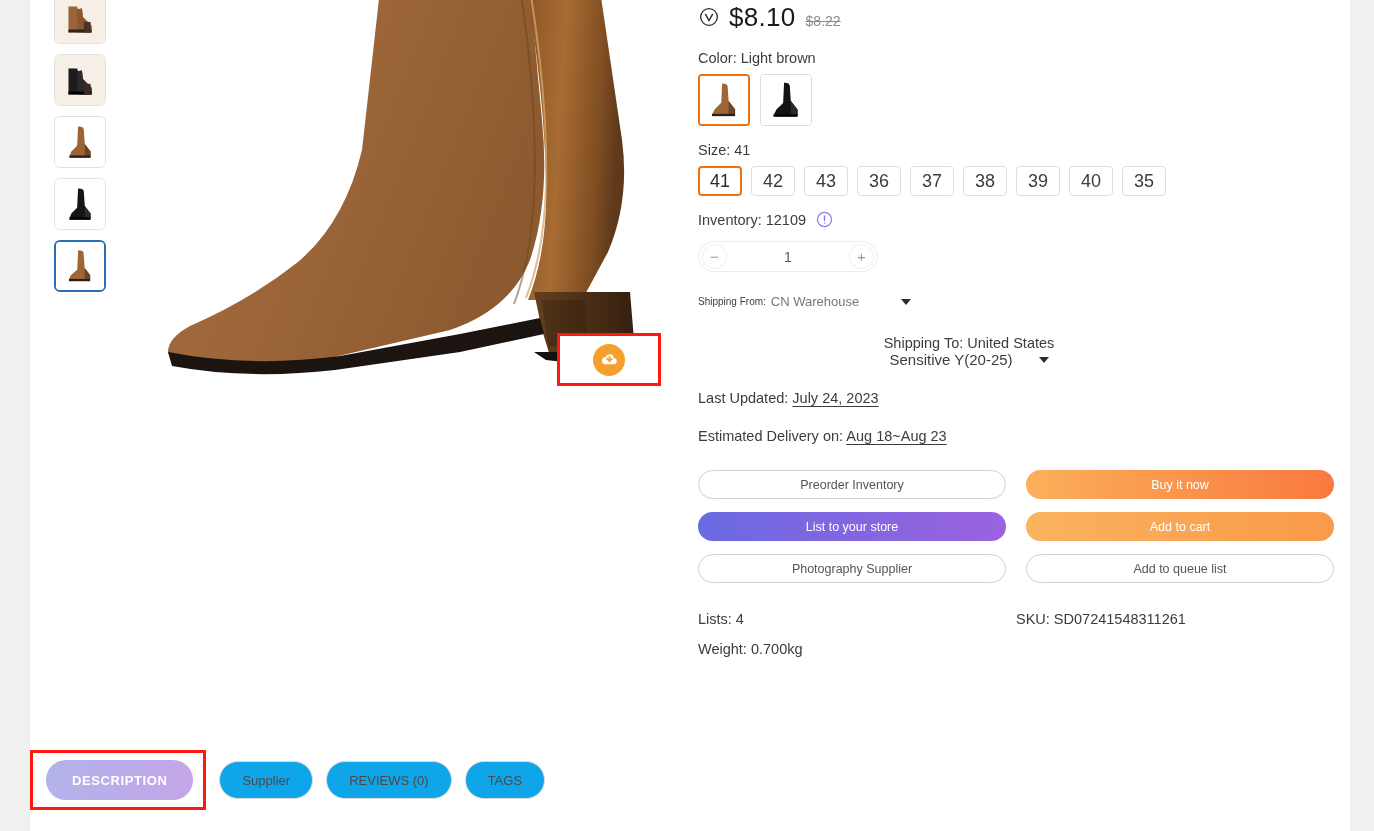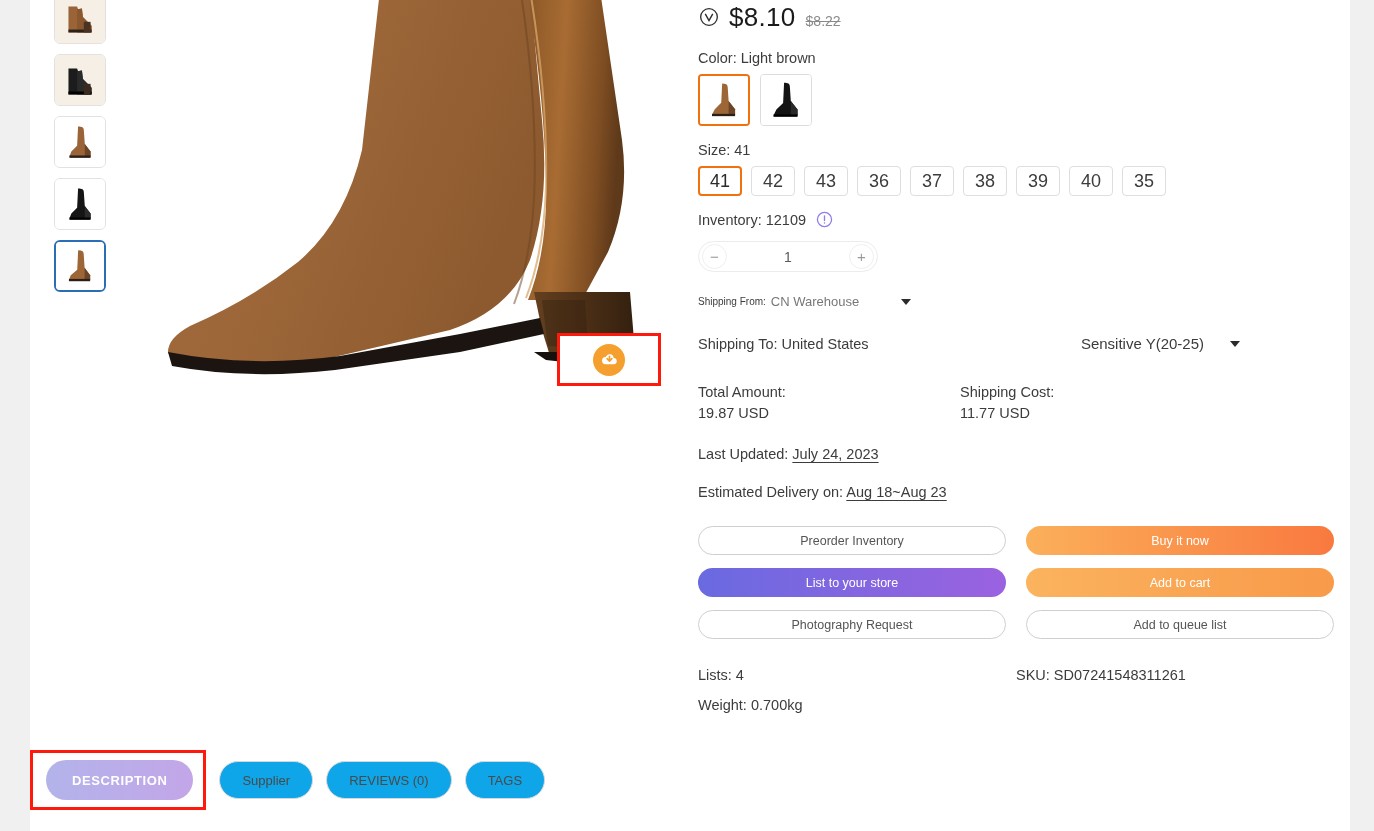--- a/index.html
+++ b/index.html
@@ -141,22 +141,22 @@
   .ship-from .k { font-size: 10px; color: #3c3c3c; }
   .ship-from .v { font-size: 13px; color: #777; margin-left: 5px; }
   .caret {
     width: 0; height: 0;
     border-left: 5px solid transparent; border-right: 5px solid transparent;
     border-top: 6px solid #2b2b2b;
     margin-left: 42px; cursor: pointer;
   }
 
   .ship-to {
-    display: flex; align-items: center; justify-content: space-between;
-    margin-top: 26px; padding-right: 108px;
+    display: flex; align-items: center; justify-content: flex-start;
+    margin-top: 26px; padding-right: 108px; flex-direction: column;
   }
   .ship-to .right { display: flex; align-items: center; gap: 26px; }
   .sens { font-size: 15px; color: #3c3c3c; }
 
   .amounts { display: flex; margin-top: 30px; }
   .amt { width: 262px; font-size: 14.5px; line-height: 21px; }
   .amt .v { display: block; }
 
   .dated { margin-top: 22px; font-size: 14.5px; }
   .dated u { text-decoration: underline; text-underline-offset: 3px; }
@@ -398,46 +398,36 @@
     </div>
 
     <div class="ship-to">
       <span class="lbl">Shipping To: United States</span>
       <span class="right">
         <span class="sens">Sensitive Y(20-25)</span>
         <span class="caret" style="margin-left:0"></span>
       </span>
     </div>
 
-    <div class="amounts">
-      <div class="amt">
-        <span>Total Amount:</span>
-        <span class="v">19.87 USD</span>
-      </div>
-      <div class="amt">
-        <span>Shipping Cost:</span>
-        <span class="v">11.77 USD</span>
-      </div>
-    </div>
 
     <div class="dated">
       <span>Last Updated:</span>
       <u>July 24, 2023</u>
     </div>
     <div class="dated">
       <span>Estimated Delivery on:</span>
       <u>Aug 18~Aug 23</u>
     </div>
 
     <div class="actions">
       <div class="btn">Preorder Inventory</div>
       <div class="btn orange">Buy it now</div>
       <div class="btn purple">List to your store</div>
       <div class="btn orange2">Add to cart</div>
-      <div class="btn">Photography Request</div>
+      <div class="btn">Photography Supplier</div>
       <div class="btn">Add to queue list</div>
     </div>
 
     <div class="meta">
       <div>Lists: 4</div>
       <div>SKU: SD07241548311261</div>
       <div>Weight: 0.700kg</div>
     </div>
 
   </div>

